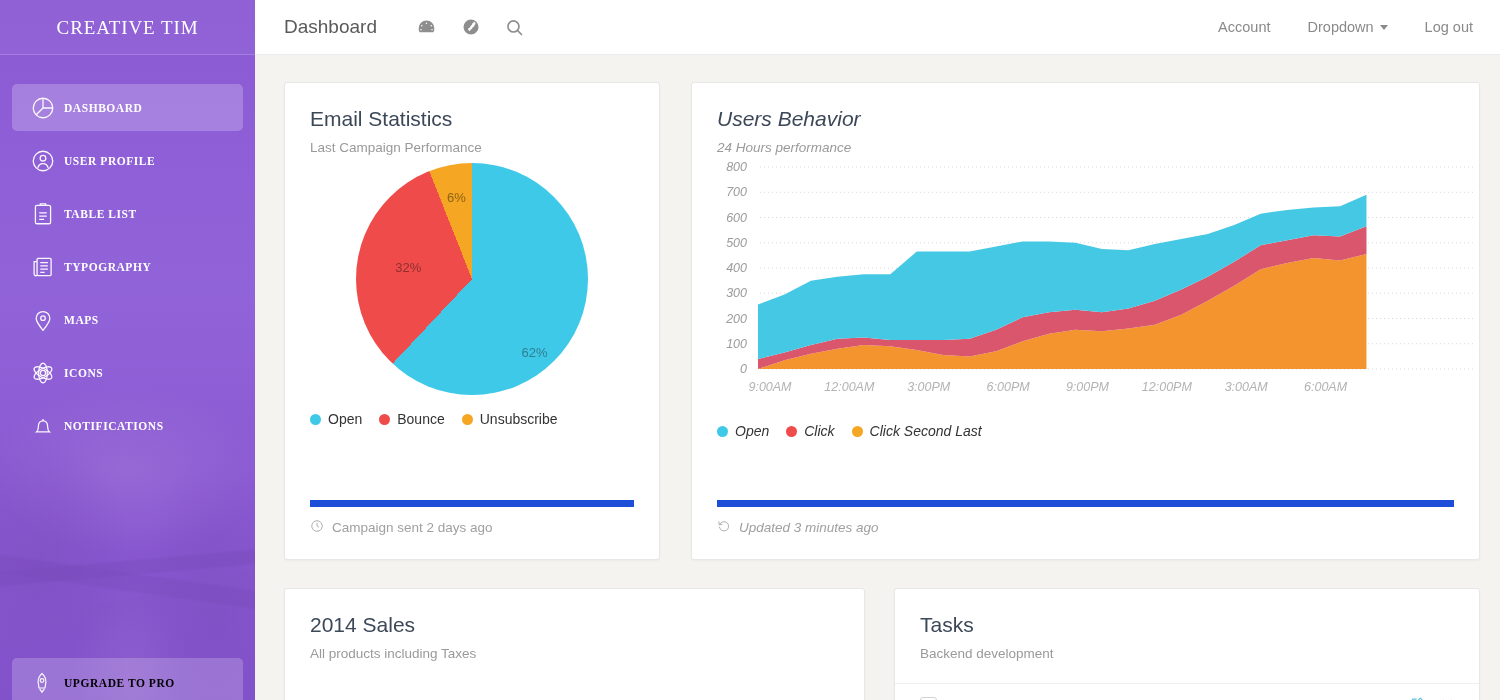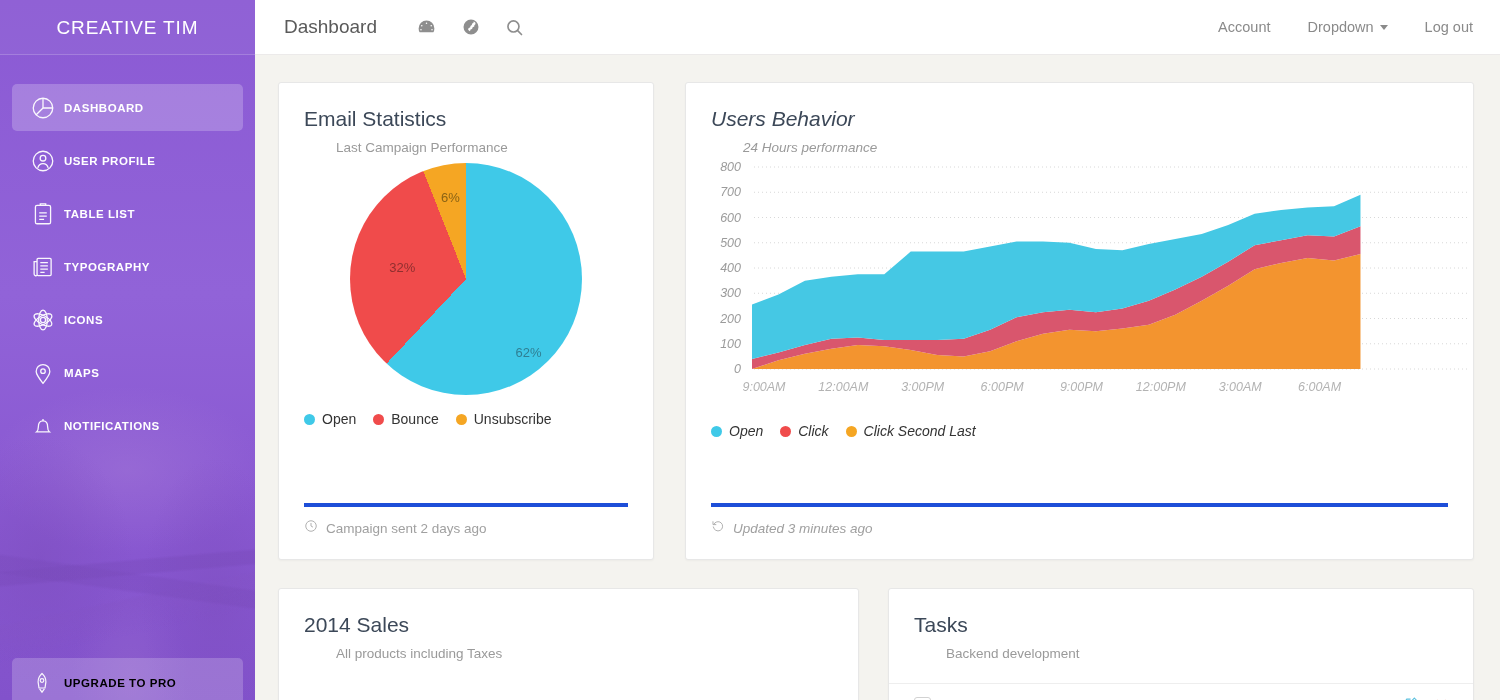--- a/index.html
+++ b/index.html
@@ -11,20 +11,21 @@
   }
   #app { position: relative; width: 1500px; height: 700px; }
 
   
   .sidebar {
     position: absolute; left: 0; top: 0;
     width: 255px; height: 700px;
     background: #8f5fd6;
     overflow: hidden;
     z-index: 5;
+    font-family: Liberation Serif, serif;
   }
   .sidebar-bg {
     position: absolute; inset: 0;
     background:
       radial-gradient(ellipse 150px 200px at 40px 560px, rgba(125,78,190,.55), transparent 62%),
       radial-gradient(ellipse 120px 230px at 215px 600px, rgba(125,78,190,.5), transparent 62%),
       radial-gradient(ellipse 90px 160px at 130px 680px, rgba(150,105,205,.45), transparent 65%),
       radial-gradient(ellipse 200px 120px at 128px 470px, rgba(168,126,216,.40), transparent 70%),
       linear-gradient(180deg, #8b5ad4 0%, #9163d8 42%, #8a59d2 70%, #8252cb 100%);
   }
@@ -106,39 +107,39 @@
   }
   .caret {
     width: 0; height: 0;
     border-left: 4.5px solid transparent;
     border-right: 4.5px solid transparent;
     border-top: 5px solid #8a8a8a;
     display: inline-block;
   }
 
   
-  .content { position: absolute; left: 249px; top: 55px; width: 987px; height: 645px; }
+  .content { position: absolute; left: 255px; top: 55px; width: 987px; height: 645px; }
   .card {
     position: absolute;
     background: #fff;
     border: 1px solid #e7e7e7;
     border-radius: 3px;
     box-shadow: 0 1px 2px rgba(0,0,0,.035);
   }
   .card-head { padding: 23px 25px 0 25px; }
   .card-title { font-size: 21px; color: #3c4858; font-weight: 400; line-height: 1.2; }
-  .card-sub { font-size: 13.5px; color: #9a9a9a; margin-top: 9px; margin-left: 32px; }
+  .card-sub { font-size: 13.5px; color: #9a9a9a; margin-top: 9px; }
   .legend { display: flex; align-items: center; gap: 17px; padding: 0 25px; }
   .legend-item { display: flex; align-items: center; gap: 7px; font-size: 14px; color: #333; }
   .dot { width: 11px; height: 11px; border-radius: 50%; display: inline-block; }
   .card-foot {
-    margin: 0 25px; border-top: 4px solid #1d4ed8;
+    margin: 0 25px; border-top: 7px solid #1d4ed8;
     padding: 12px 0 0 0;
     font-size: 13.5px; color: #a0a0a0;
-    display: flex; align-items: flex-end; gap: 8px;
+    display: flex; align-items: center; gap: 8px;
   }
 
   
   .pie-wrap { position: relative; width: 100%; height: 248px; }
   .pie {
     position: absolute; left: 50%; top: 8px; transform: translateX(-50%);
     width: 232px; height: 232px; border-radius: 50%;
   }
   .pie-lbl { position: absolute; font-size: 13px; }
 
@@ -205,37 +206,37 @@
               <path d="M6.5 7H3.8v11.4a1.6 1.6 0 0 0 2.7 1.2"></path>
               <path d="M9.5 8h7M9.5 11h7M9.5 14h7M9.5 17h4"></path>
             </svg>
           </span>
           <span class="nav-label">TYPOGRAPHY</span>
         </div>
 
         <div class="nav-item">
           <span class="nav-ico">
             <svg width="26" height="26" viewBox="0 0 24 24" fill="none" stroke="#fff" stroke-width="1.2">
+              <path d="M12 21.5c4-5 6.3-8 6.3-11a6.3 6.3 0 1 0-12.6 0c0 3 2.3 6 6.3 11z"></path>
+              <circle cx="12" cy="10.3" r="2.1"></circle>
+            </svg>
+          </span>
+          <span class="nav-label">MAPS</span>
+        </div>
+
+        <div class="nav-item">
+          <span class="nav-ico">
+            <svg width="26" height="26" viewBox="0 0 24 24" fill="none" stroke="#fff" stroke-width="1.2">
               <circle cx="12" cy="12" r="2.4"></circle>
               <ellipse cx="12" cy="12" rx="9.2" ry="4" transform="rotate(30 12 12)"></ellipse>
               <ellipse cx="12" cy="12" rx="9.2" ry="4" transform="rotate(-30 12 12)"></ellipse>
               <ellipse cx="12" cy="12" rx="9.2" ry="4" transform="rotate(90 12 12)"></ellipse>
             </svg>
           </span>
           <span class="nav-label">ICONS</span>
-        </div>
-
-        <div class="nav-item">
-          <span class="nav-ico">
-            <svg width="26" height="26" viewBox="0 0 24 24" fill="none" stroke="#fff" stroke-width="1.2">
-              <path d="M12 21.5c4-5 6.3-8 6.3-11a6.3 6.3 0 1 0-12.6 0c0 3 2.3 6 6.3 11z"></path>
-              <circle cx="12" cy="10.3" r="2.1"></circle>
-            </svg>
-          </span>
-          <span class="nav-label">MAPS</span>
         </div>
 
         <div class="nav-item">
           <span class="nav-ico">
             <svg width="26" height="26" viewBox="0 0 24 24" fill="none" stroke="#fff" stroke-width="1.2">
               <path d="M6 17.5h12c-1.5-1.2-1.7-2.3-1.7-4.6 0-3.4-1.5-5.6-4.3-5.6s-4.3 2.2-4.3 5.6c0 2.3-.2 3.4-1.7 4.6z"></path>
               <path d="M12 7.3V5.6"></path>
             </svg>
           </span>
           <span class="nav-label">NOTIFICATIONS</span>

